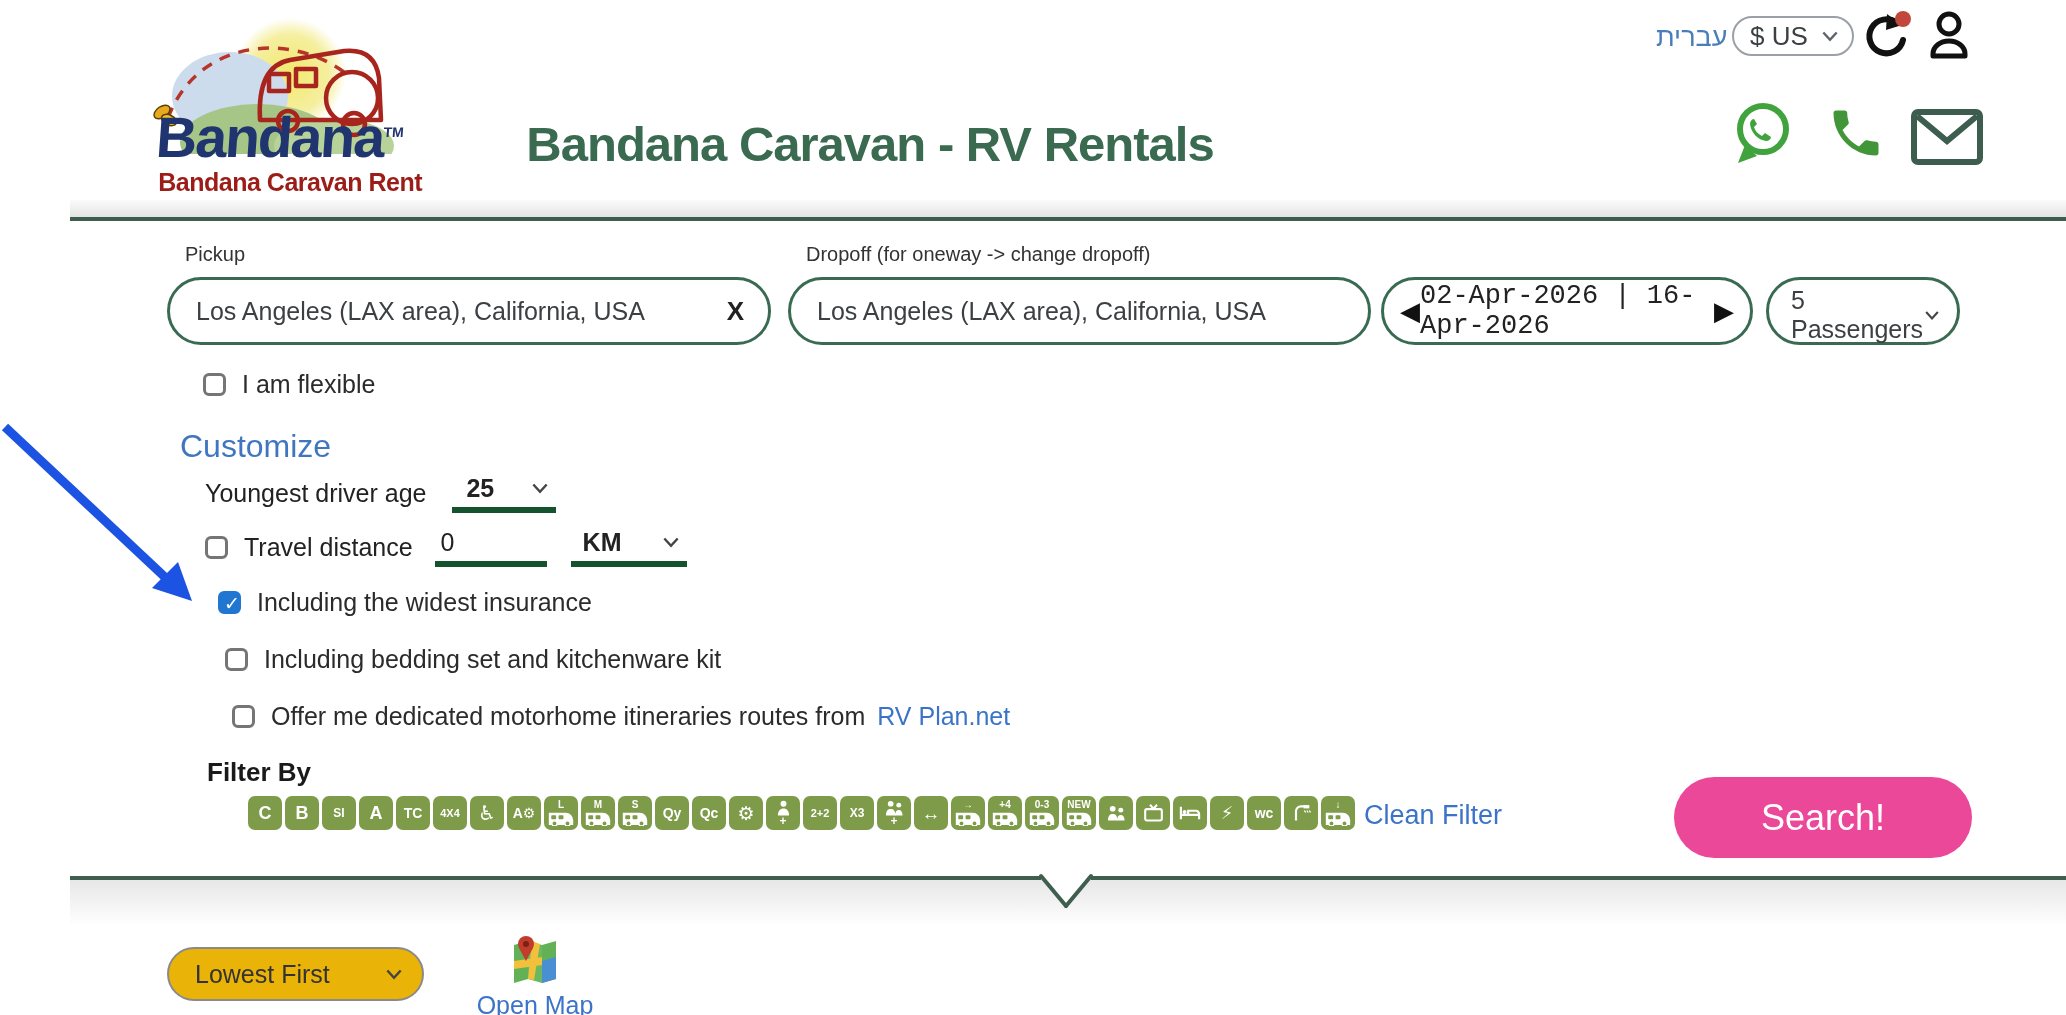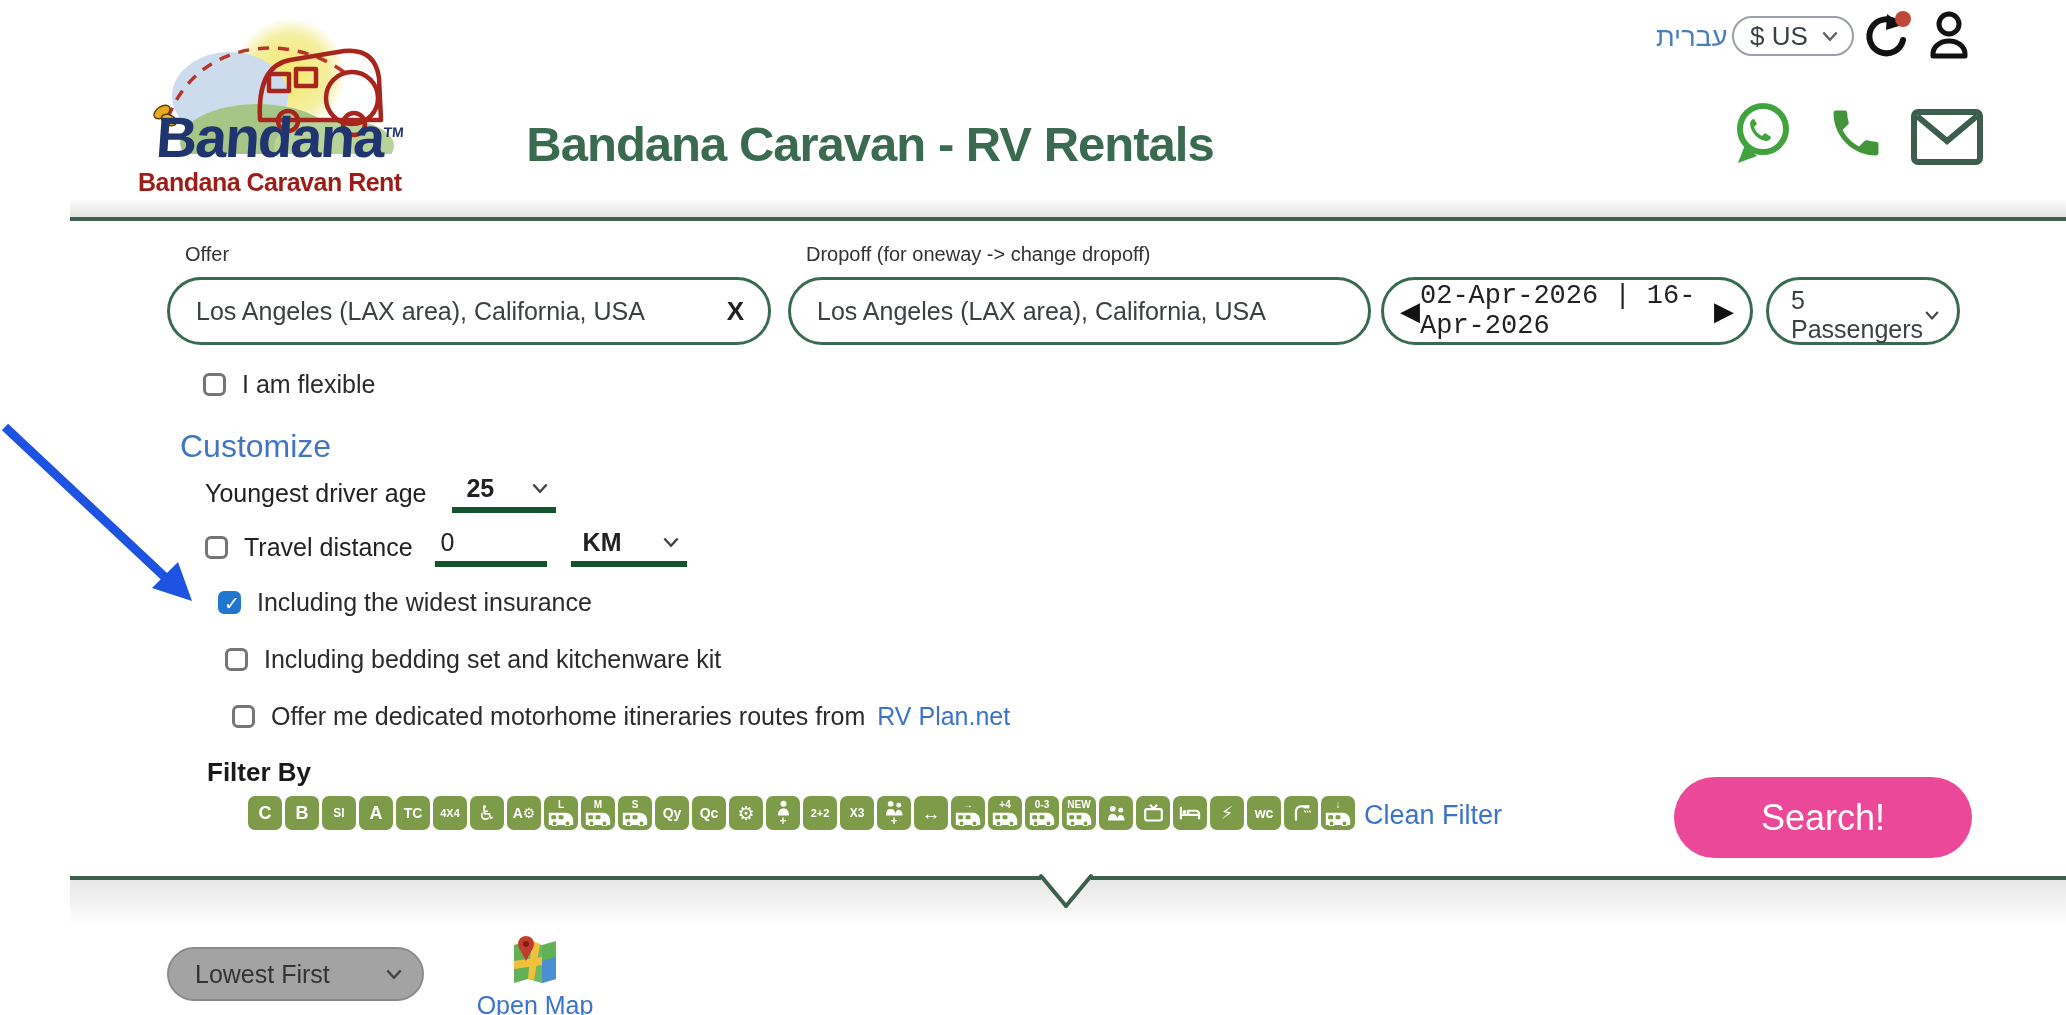--- a/index.html
+++ b/index.html
@@ -6,21 +6,21 @@
   .page{position:relative;width:2066px;height:1015px;overflow:hidden;background:#fff;
         font-family:"Liberation Sans","DejaVu Sans",sans-serif;color:#2b2b2b;}
   .abs{position:absolute;}
 
   
   .logo{left:138px;top:4px;width:284px;height:194px;cursor:pointer;}
   .logo-art{position:absolute;left:0;top:0;}
   .logo-word{position:absolute;left:2px;top:100px;width:280px;text-align:center;
              font-size:57px;font-weight:bold;color:#20356f;transform:skewX(-4deg);letter-spacing:-2px;}
   .logo-word sup{font-size:14px;letter-spacing:0;}
-  .logo-sub{position:absolute;left:0;top:164px;width:284px;text-align:left;
+  .logo-sub{position:absolute;left:0;top:164px;width:284px;text-align:right;
             font-size:25px;font-weight:bold;color:#9c1d17;letter-spacing:-0.5px;}
   .page-title{left:420px;top:116px;width:900px;text-align:center;font-size:49px;font-weight:bold;
               color:#3a6a50;letter-spacing:-1px;}
   .lang-link{left:1656px;top:22px;font-size:27px;color:#4a7ebb;cursor:pointer;}
   .currency{left:1732px;top:16px;width:122px;height:40px;border:2px solid #9aa0a6;border-radius:21px;
             display:flex;align-items:center;justify-content:space-between;padding:0 14px 0 16px;
             box-sizing:border-box;font-size:26px;color:#3c4043;cursor:pointer;background:#fff;}
   .icon-btn{cursor:pointer;}
   .chev{width:16px;height:11px;}
   .hdr-band{left:70px;top:200px;width:1996px;height:17px;
@@ -62,21 +62,21 @@
   .fi-top{font-size:10px;line-height:10px;margin-bottom:1px;}
   .fi-rv{width:26px;height:15px;}
   .fi-plus{font-size:12px;line-height:10px;}
   .clean-filter{left:1364px;top:800px;font-size:27px;}
   .search-btn{left:1674px;top:777px;width:298px;height:81px;border-radius:41px;background:#ec4899;
               color:#fff;font-size:36px;display:flex;align-items:center;justify-content:center;
               cursor:pointer;font-weight:normal;}
 
   
   .sort-sel{left:167px;top:947px;width:257px;height:54px;border:2px solid #8a8a8a;border-radius:27px;
-            background:#a3a3a3;display:flex;align-items:center;justify-content:space-between;
+            background:#eab308;display:flex;align-items:center;justify-content:space-between;
             padding:0 20px 0 26px;box-sizing:border-box;font-size:25px;color:#333;cursor:pointer;}
   .map-btn{left:470px;top:931px;width:130px;text-align:center;cursor:pointer;}
   .map-lbl{font-size:25px;color:#3b73c9;margin-top:2px;}
 </style>
 </head>
 <body>
 
 <div class="page">
 
   <svg class="abs" style="left:0;top:390px;" width="260" height="240">
@@ -142,21 +142,21 @@
   <svg class="abs icon-btn" style="left:1826px;top:103px;" width="60" height="60" viewBox="0 0 24 24">
     <path d="M6.62 10.79c1.44 2.83 3.76 5.14 6.59 6.59l2.2-2.2c.27-.27.67-.36 1.02-.24 1.12.37 2.33.57 3.57.57.55 0 1 .45 1 1V20c0 .55-.45 1-1 1-9.39 0-17-7.61-17-17 0-.55.45-1 1-1h3.5c.55 0 1 .45 1 1 0 1.25.2 2.45.57 3.57.11.35.03.74-.25 1.02l-2.2 2.2z" fill="#43953a"></path>
   </svg>
   <svg class="abs icon-btn" style="left:1910px;top:108px;" width="74" height="58" viewBox="0 0 74 58">
     <rect x="4" y="4" width="66" height="50" rx="4" fill="none" stroke="#3d5d4f" stroke-width="6"></rect>
     <path d="M7 8 L37 33 L67 8" fill="none" stroke="#3d5d4f" stroke-width="6"></path>
   </svg>
 
   <div class="abs hdr-band"></div>
 
-  <div class="abs fld-label" style="left:185px;top:243px;">Offer</div>
+  <div class="abs fld-label" style="left:185px;top:243px;">Pickup</div>
   <div class="abs fld-label" style="left:806px;top:243px;">Dropoff (for oneway -&gt; change dropoff)</div>
 
   <div class="abs pill-input pickup">
     <span>Los Angeles (LAX area), California, USA</span>
     <span class="grow"></span>
     <span class="clear-x">X</span>
   </div>
   <div class="abs pill-input dropoff">
     <span>Los Angeles (LAX area), California, USA</span>
   </div>

